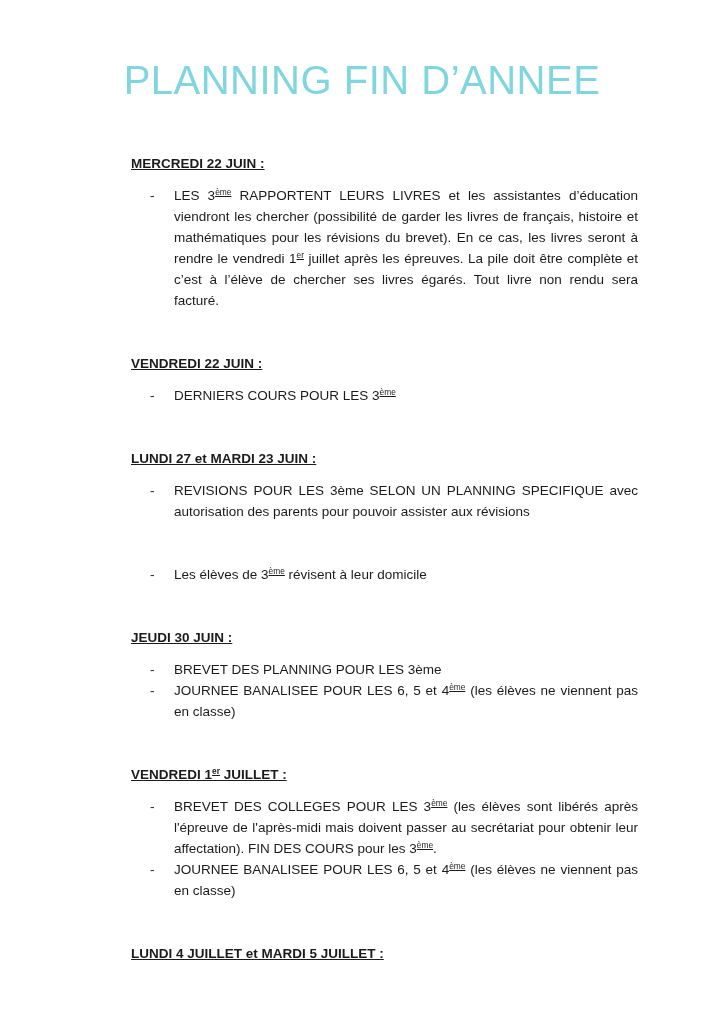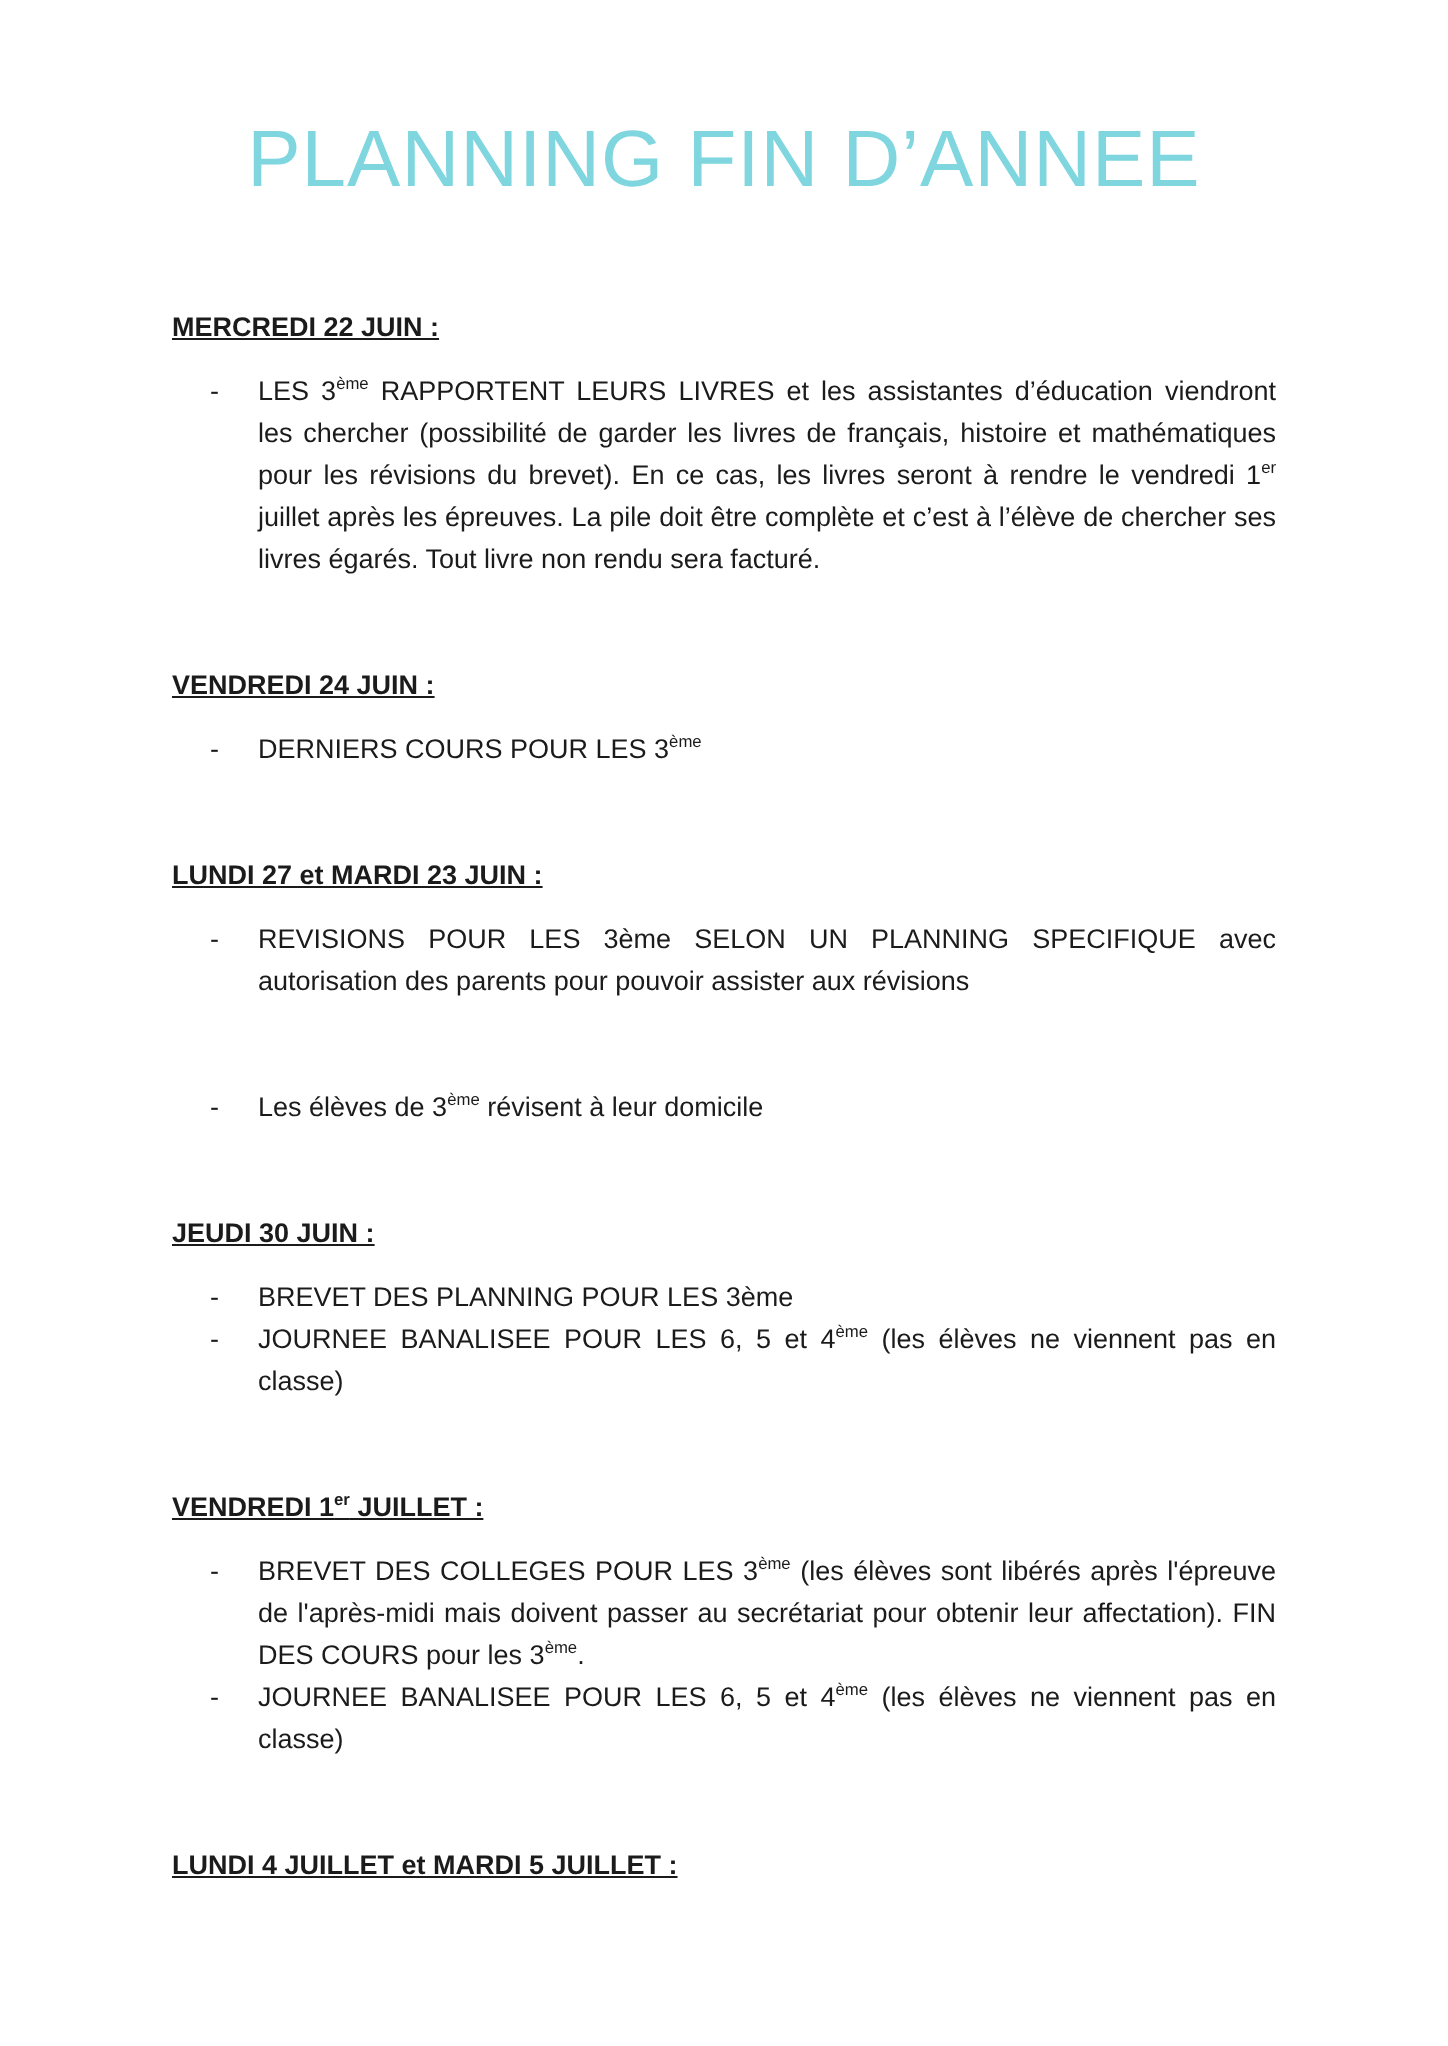--- a/index.html
+++ b/index.html
@@ -24,21 +24,21 @@
   .doc-title {
     text-align: center;
     font-size: 40px;
     line-height: 57px;
     font-weight: 400;
     letter-spacing: 0.5px;
   }
   .sections {
     margin-top: 44px;
   }
-  .section { margin-bottom: 42px; }
+  .section { margin-bottom: 42px; margin-left: 45px; }
   .section:last-child { margin-bottom: 0; }
   .section-heading {
     font-size: 13.5px;
     font-weight: bold;
     line-height: 21px;
     text-decoration: underline;
     margin-bottom: 11px;
     white-space: nowrap;
   }
   .bullet {
@@ -51,20 +51,21 @@
     margin-left: 19px;
   }
   .bullet-text {
     flex: 1;
     text-align: justify;
   }
   sup {
     font-size: 0.62em;
     vertical-align: super;
     line-height: 0;
+    text-decoration: underline;
   }
 </style>
 </head>
 <body>
 
 <div class="page">
 
   <div class="doc-title" style="color: rgb(127, 214, 223);">
     <div>PLANNING FIN D’ANNEE</div>
   </div>
@@ -73,21 +74,21 @@
 
     <div class="section">
       <div class="section-heading">MERCREDI 22 JUIN :</div>
       <div class="bullet">
         <span class="bullet-dash">-</span>
         <span class="bullet-text">LES 3<sup>ème</sup> RAPPORTENT LEURS LIVRES et les assistantes d’éducation viendront les chercher (possibilité de garder les livres de français, histoire et mathématiques pour les révisions du brevet). En ce cas, les livres seront à rendre le vendredi 1<sup>er</sup> juillet après les épreuves. La pile doit être complète et c’est à l’élève de chercher ses livres égarés. Tout livre non rendu sera facturé.</span>
       </div>
     </div>
 
     <div class="section">
-      <div class="section-heading">VENDREDI 24 JUIN :</div>
+      <div class="section-heading">VENDREDI 22 JUIN :</div>
       <div class="bullet">
         <span class="bullet-dash">-</span>
         <span class="bullet-text">DERNIERS COURS POUR LES 3<sup>ème</sup></span>
       </div>
     </div>
 
     <div class="section">
       <div class="section-heading">LUNDI 27 et MARDI 23 JUIN :</div>
       <div class="bullet">
         <span class="bullet-dash">-</span>

